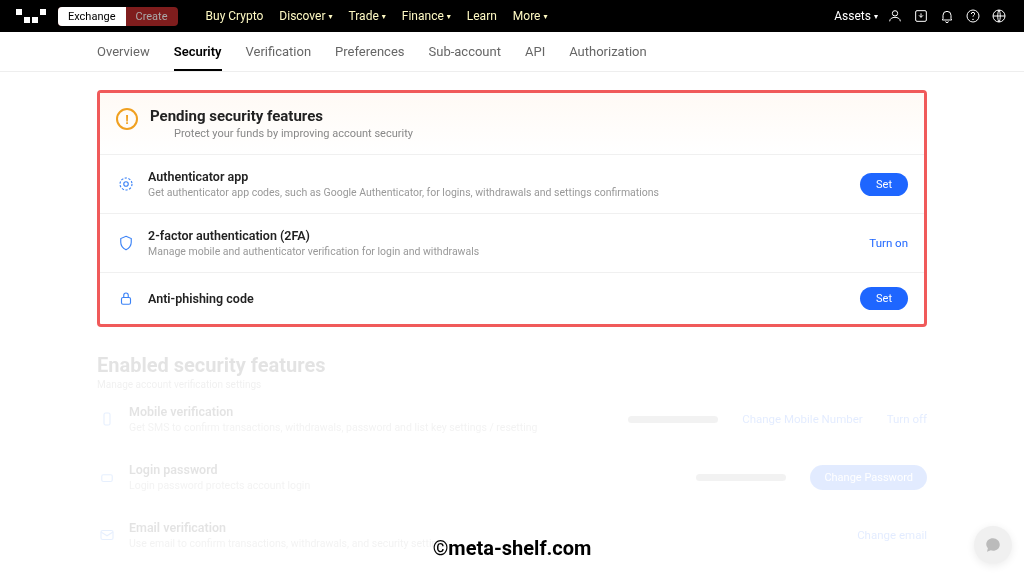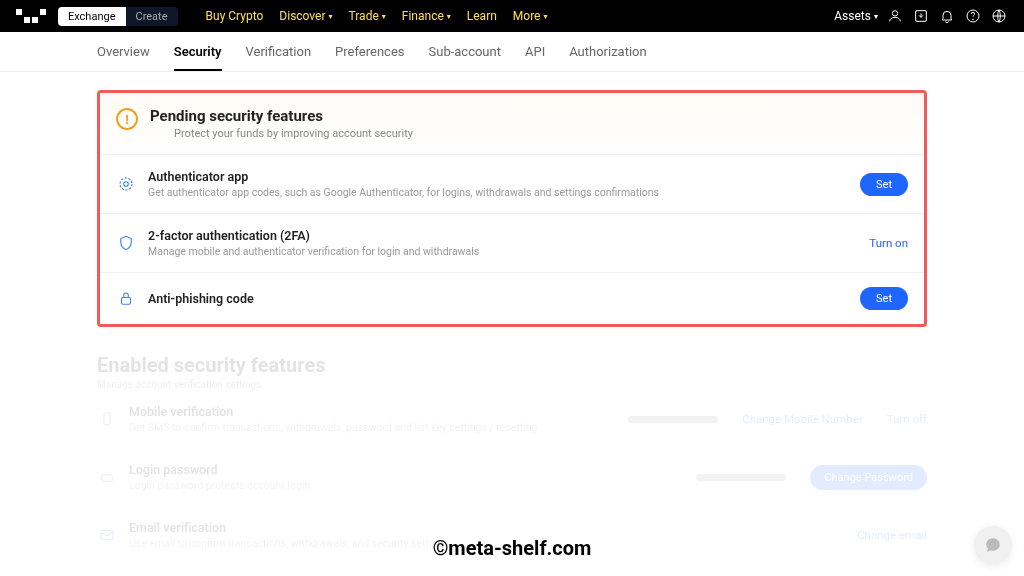--- a/index.html
+++ b/index.html
@@ -4,25 +4,25 @@
 <style>
 * { margin: 0; padding: 0; box-sizing: border-box; font-family: -apple-system, BlinkMacSystemFont, "Segoe UI", Roboto, Arial, sans-serif; }
 body { width: 1024px; height: 576px; background: #fff; overflow: hidden; position: relative; }
 
 
 .topnav { background: #000; height: 32px; display: flex; align-items: center; padding: 0 16px; justify-content: space-between; }
 .topnav-left { display: flex; align-items: center; gap: 12px; }
 .logo-grid { display: grid; grid-template-columns: repeat(4, 6px); grid-template-rows: repeat(2, 6px); gap: 2px; }
 .logo-grid .b { background: #fff; }
 .logo-grid .e { background: transparent; }
-.mode-switch { display: flex; background: #0f172a; border-radius: 4px; overflow: hidden; font-size: 11px; }
+.mode-switch { display: flex; background: #7f1d1d; border-radius: 4px; overflow: hidden; font-size: 11px; }
 .mode-switch .opt { padding: 3px 10px; color: #aaa; cursor: pointer; }
 .mode-switch .opt.active { background: #fff; color: #000; }
 .nav-links { display: flex; gap: 16px; margin-left: 16px; }
-.nav-link { color: #fde047; font-size: 12px; display: flex; align-items: center; gap: 3px; cursor: pointer; }
+.nav-link { color: #fef9c3; font-size: 12px; display: flex; align-items: center; gap: 3px; cursor: pointer; }
 .chev { font-size: 8px; }
 .topnav-right { display: flex; align-items: center; gap: 8px; }
 .topnav-right .nav-link { color: #fff; }
 .icon-btn { color: #fff; cursor: pointer; display: flex; align-items: center; justify-content: center; width: 18px; height: 18px; }
 .icon-btn svg { width: 16px; height: 16px; stroke: #fff; fill: none; stroke-width: 1.5; }
 
 
 .subnav { border-bottom: 1px solid #eee; }
 .subnav-inner { max-width: 830px; margin: 0 auto; display: flex; gap: 24px; padding: 12px 0 0 0; }
 .tab { font-size: 13px; color: #666; padding-bottom: 10px; cursor: pointer; }

